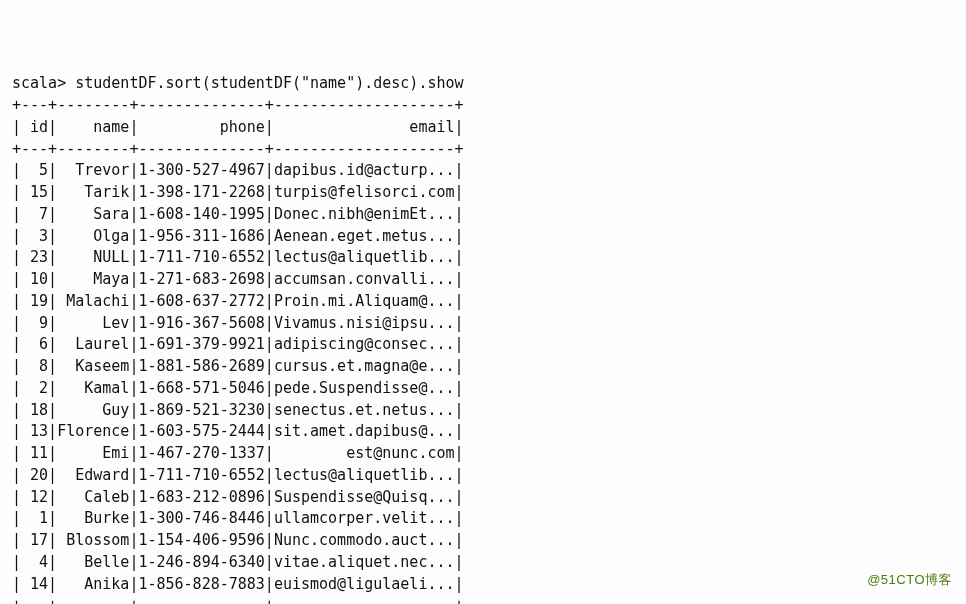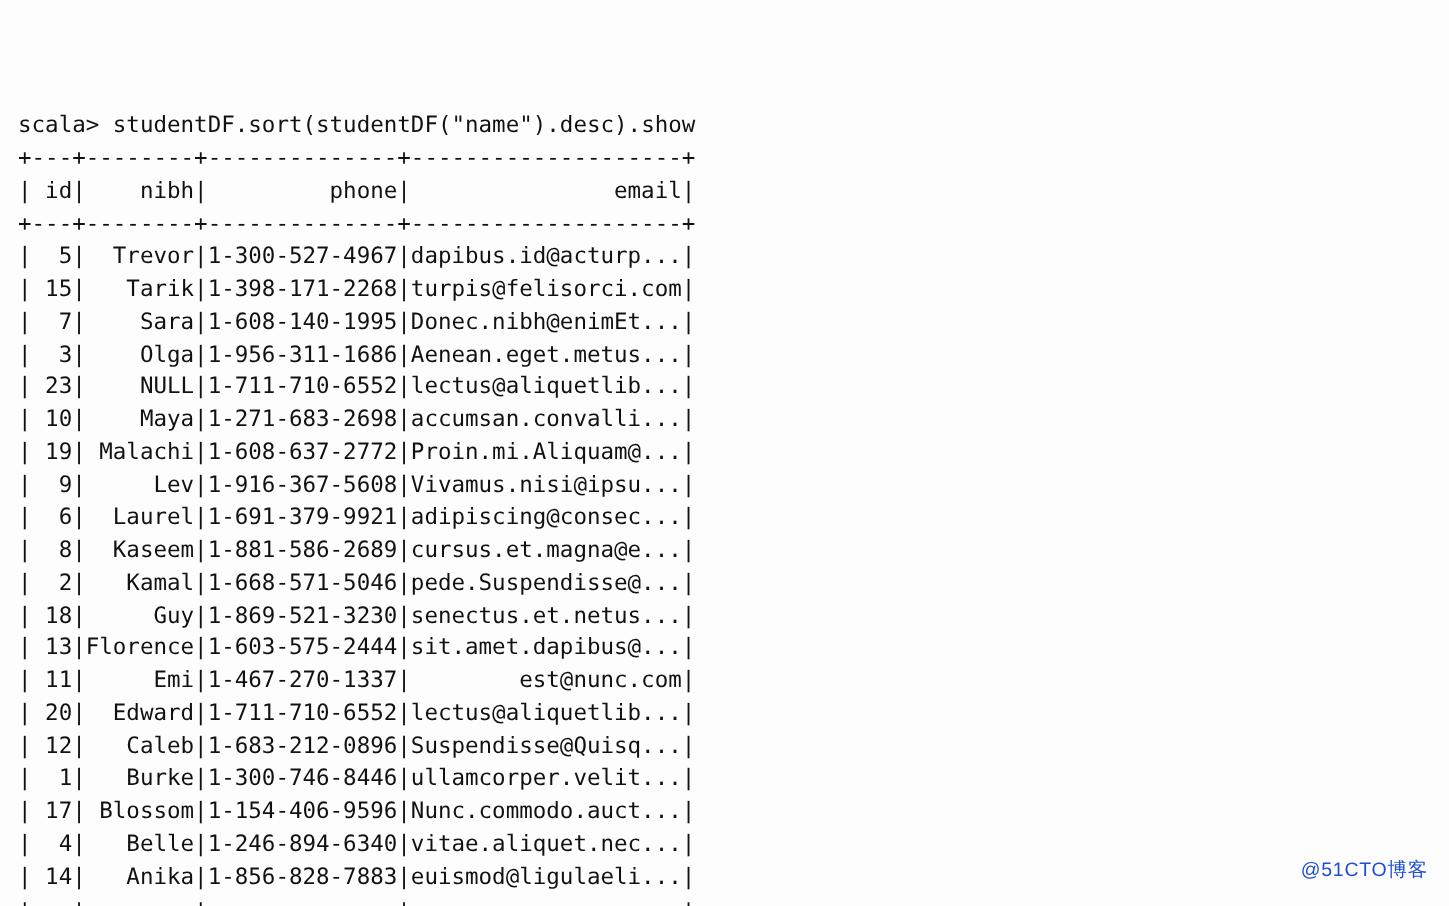--- a/index.html
+++ b/index.html
@@ -13,33 +13,33 @@
     white-space: pre;
     position: relative;
     width: 966px;
     height: 604px;
     box-sizing: border-box;
   }
   .watermark {
     position: absolute;
     right: 14px;
     bottom: 14px;
-    color: #1d4ed8;
+    color: #4d7c0f;
     font-family: Arial, sans-serif;
     font-size: 13px;
     letter-spacing: 0.5px;
   }
 </style>
 </head>
 <body>
 
 
 <span>scala&gt; </span><span>studentDF.sort(studentDF("name").desc).show</span>
 <span>+---+--------+--------------+--------------------+</span>
-<span>| id|    nibh|         phone|               email|</span>
+<span>| id|    name|         phone|               email|</span>
 <span>+---+--------+--------------+--------------------+</span>
 <span>|  5|  Trevor|1-300-527-4967|dapibus.id@acturp...|
 | 15|   Tarik|1-398-171-2268|turpis@felisorci.com|
 |  7|    Sara|1-608-140-1995|Donec.nibh@enimEt...|
 |  3|    Olga|1-956-311-1686|Aenean.eget.metus...|
 | 23|    NULL|1-711-710-6552|lectus@aliquetlib...|
 | 10|    Maya|1-271-683-2698|accumsan.convalli...|
 | 19| Malachi|1-608-637-2772|Proin.mi.Aliquam@...|
 |  9|     Lev|1-916-367-5608|Vivamus.nisi@ipsu...|
 |  6|  Laurel|1-691-379-9921|adipiscing@consec...|

